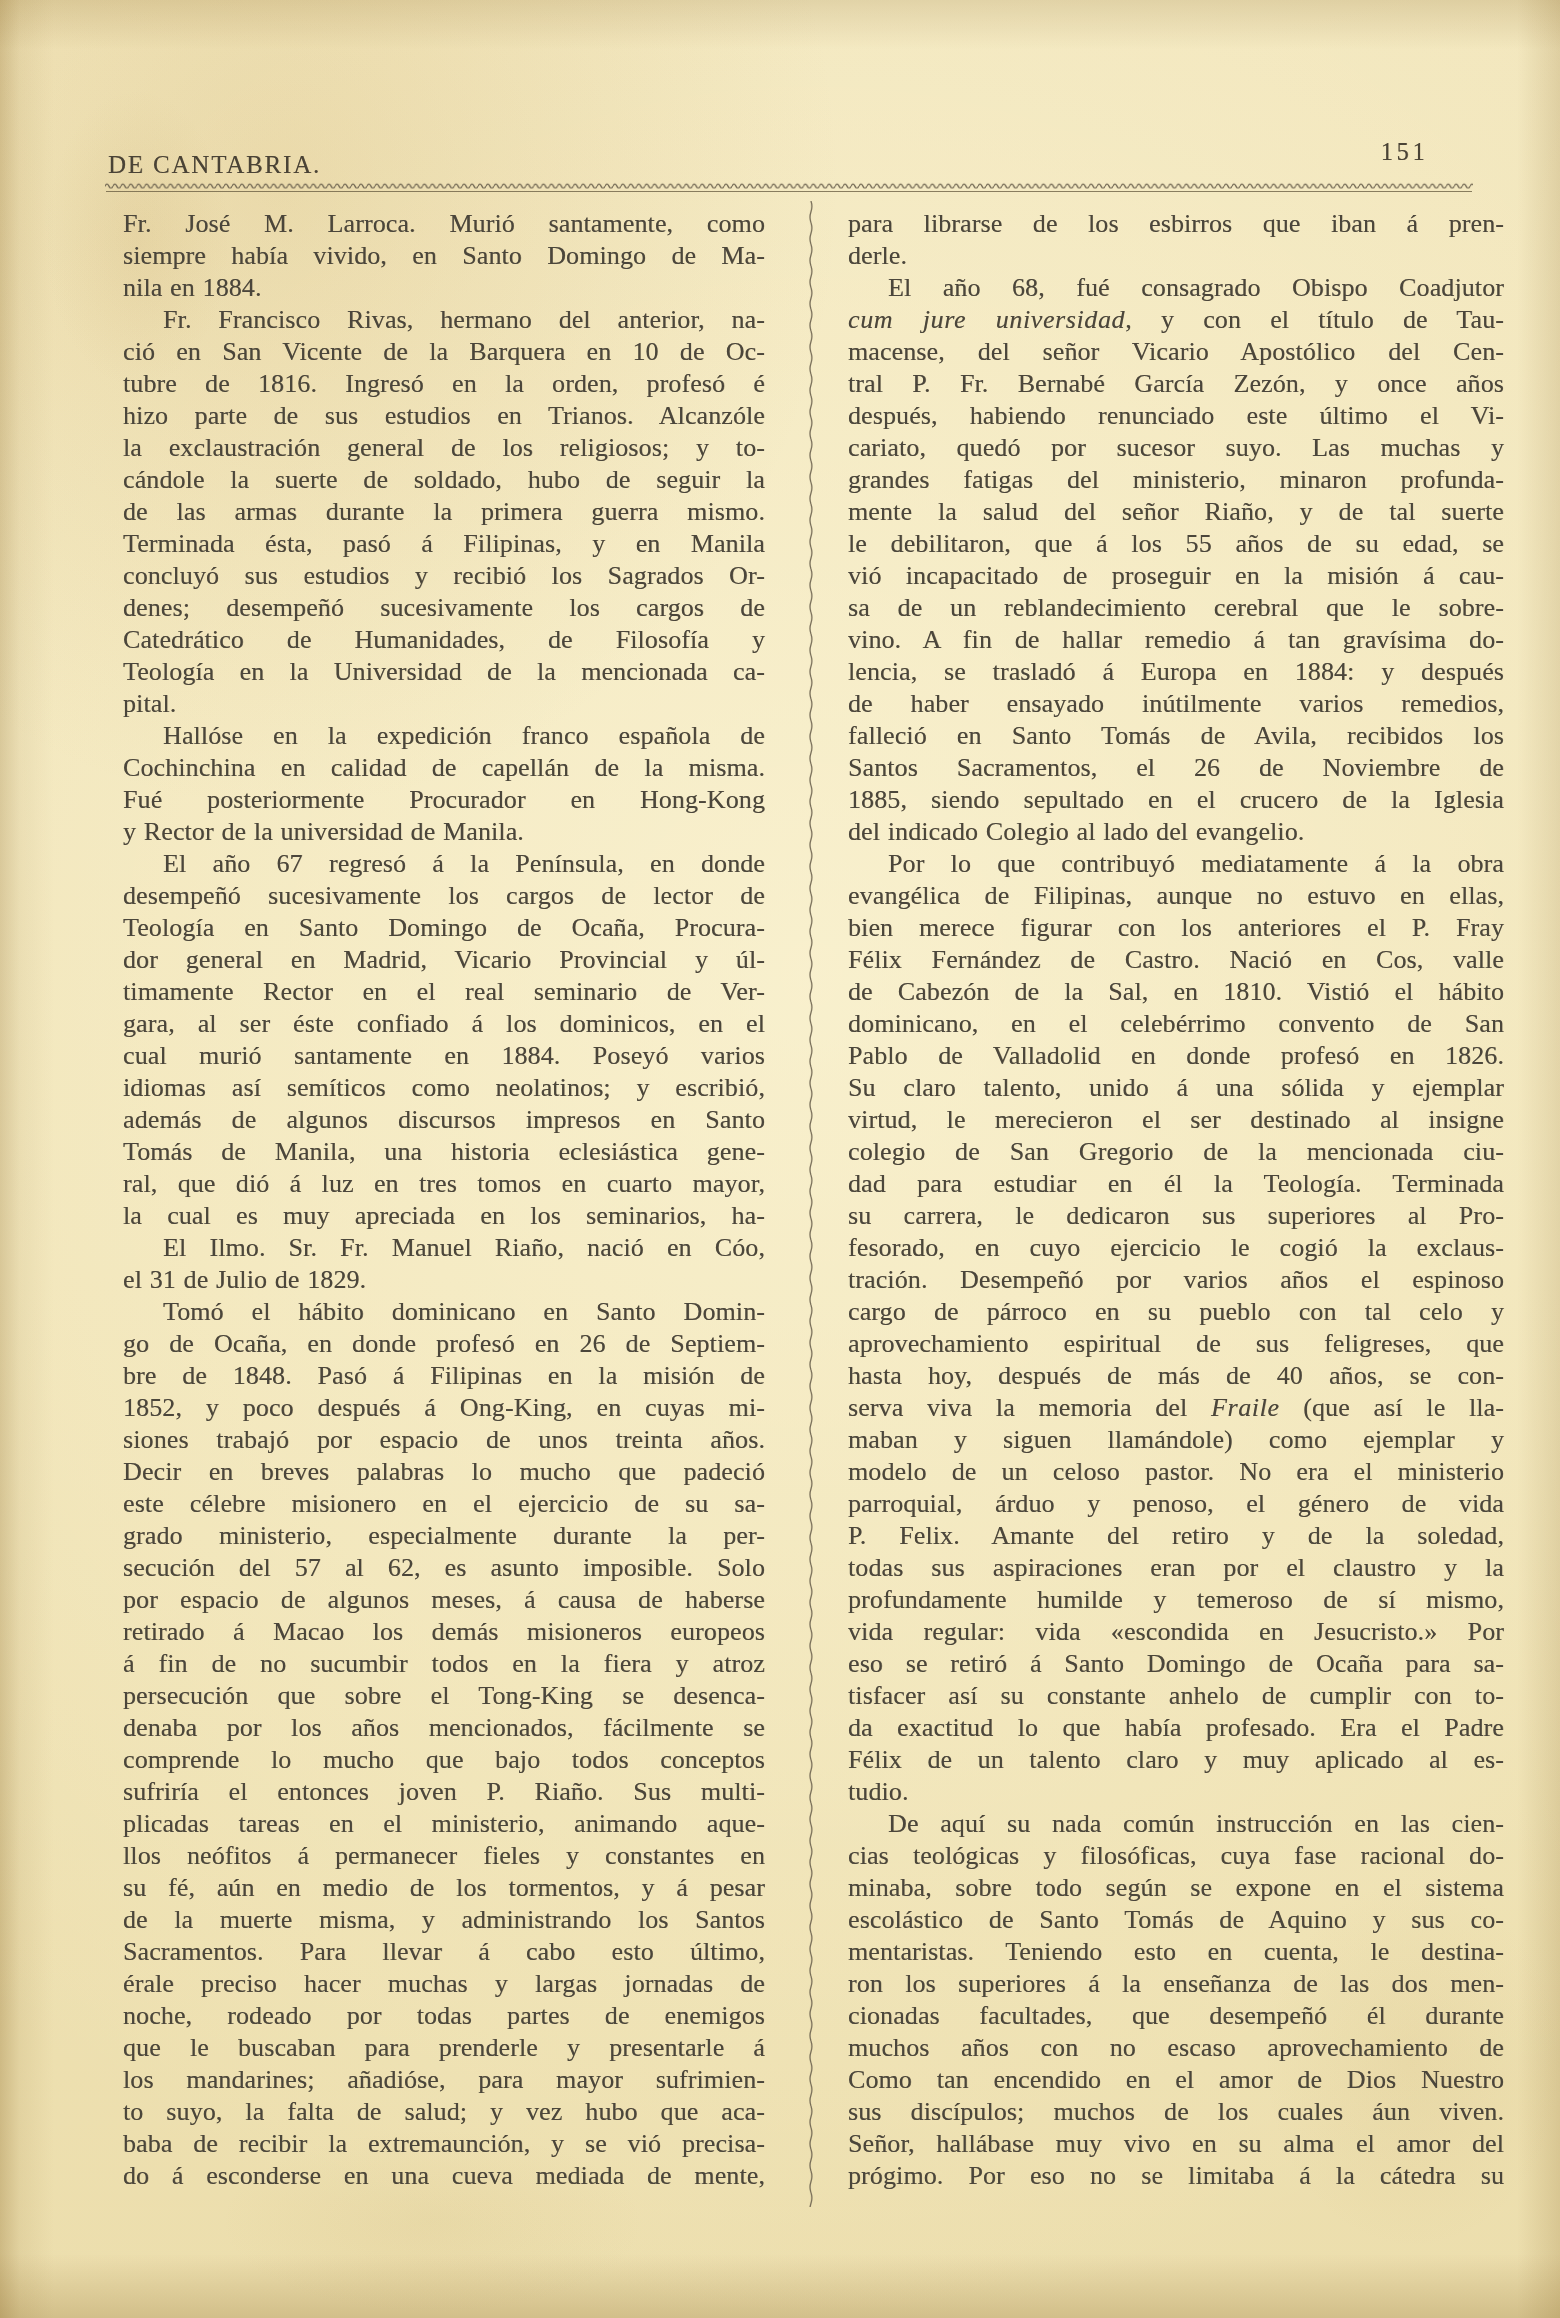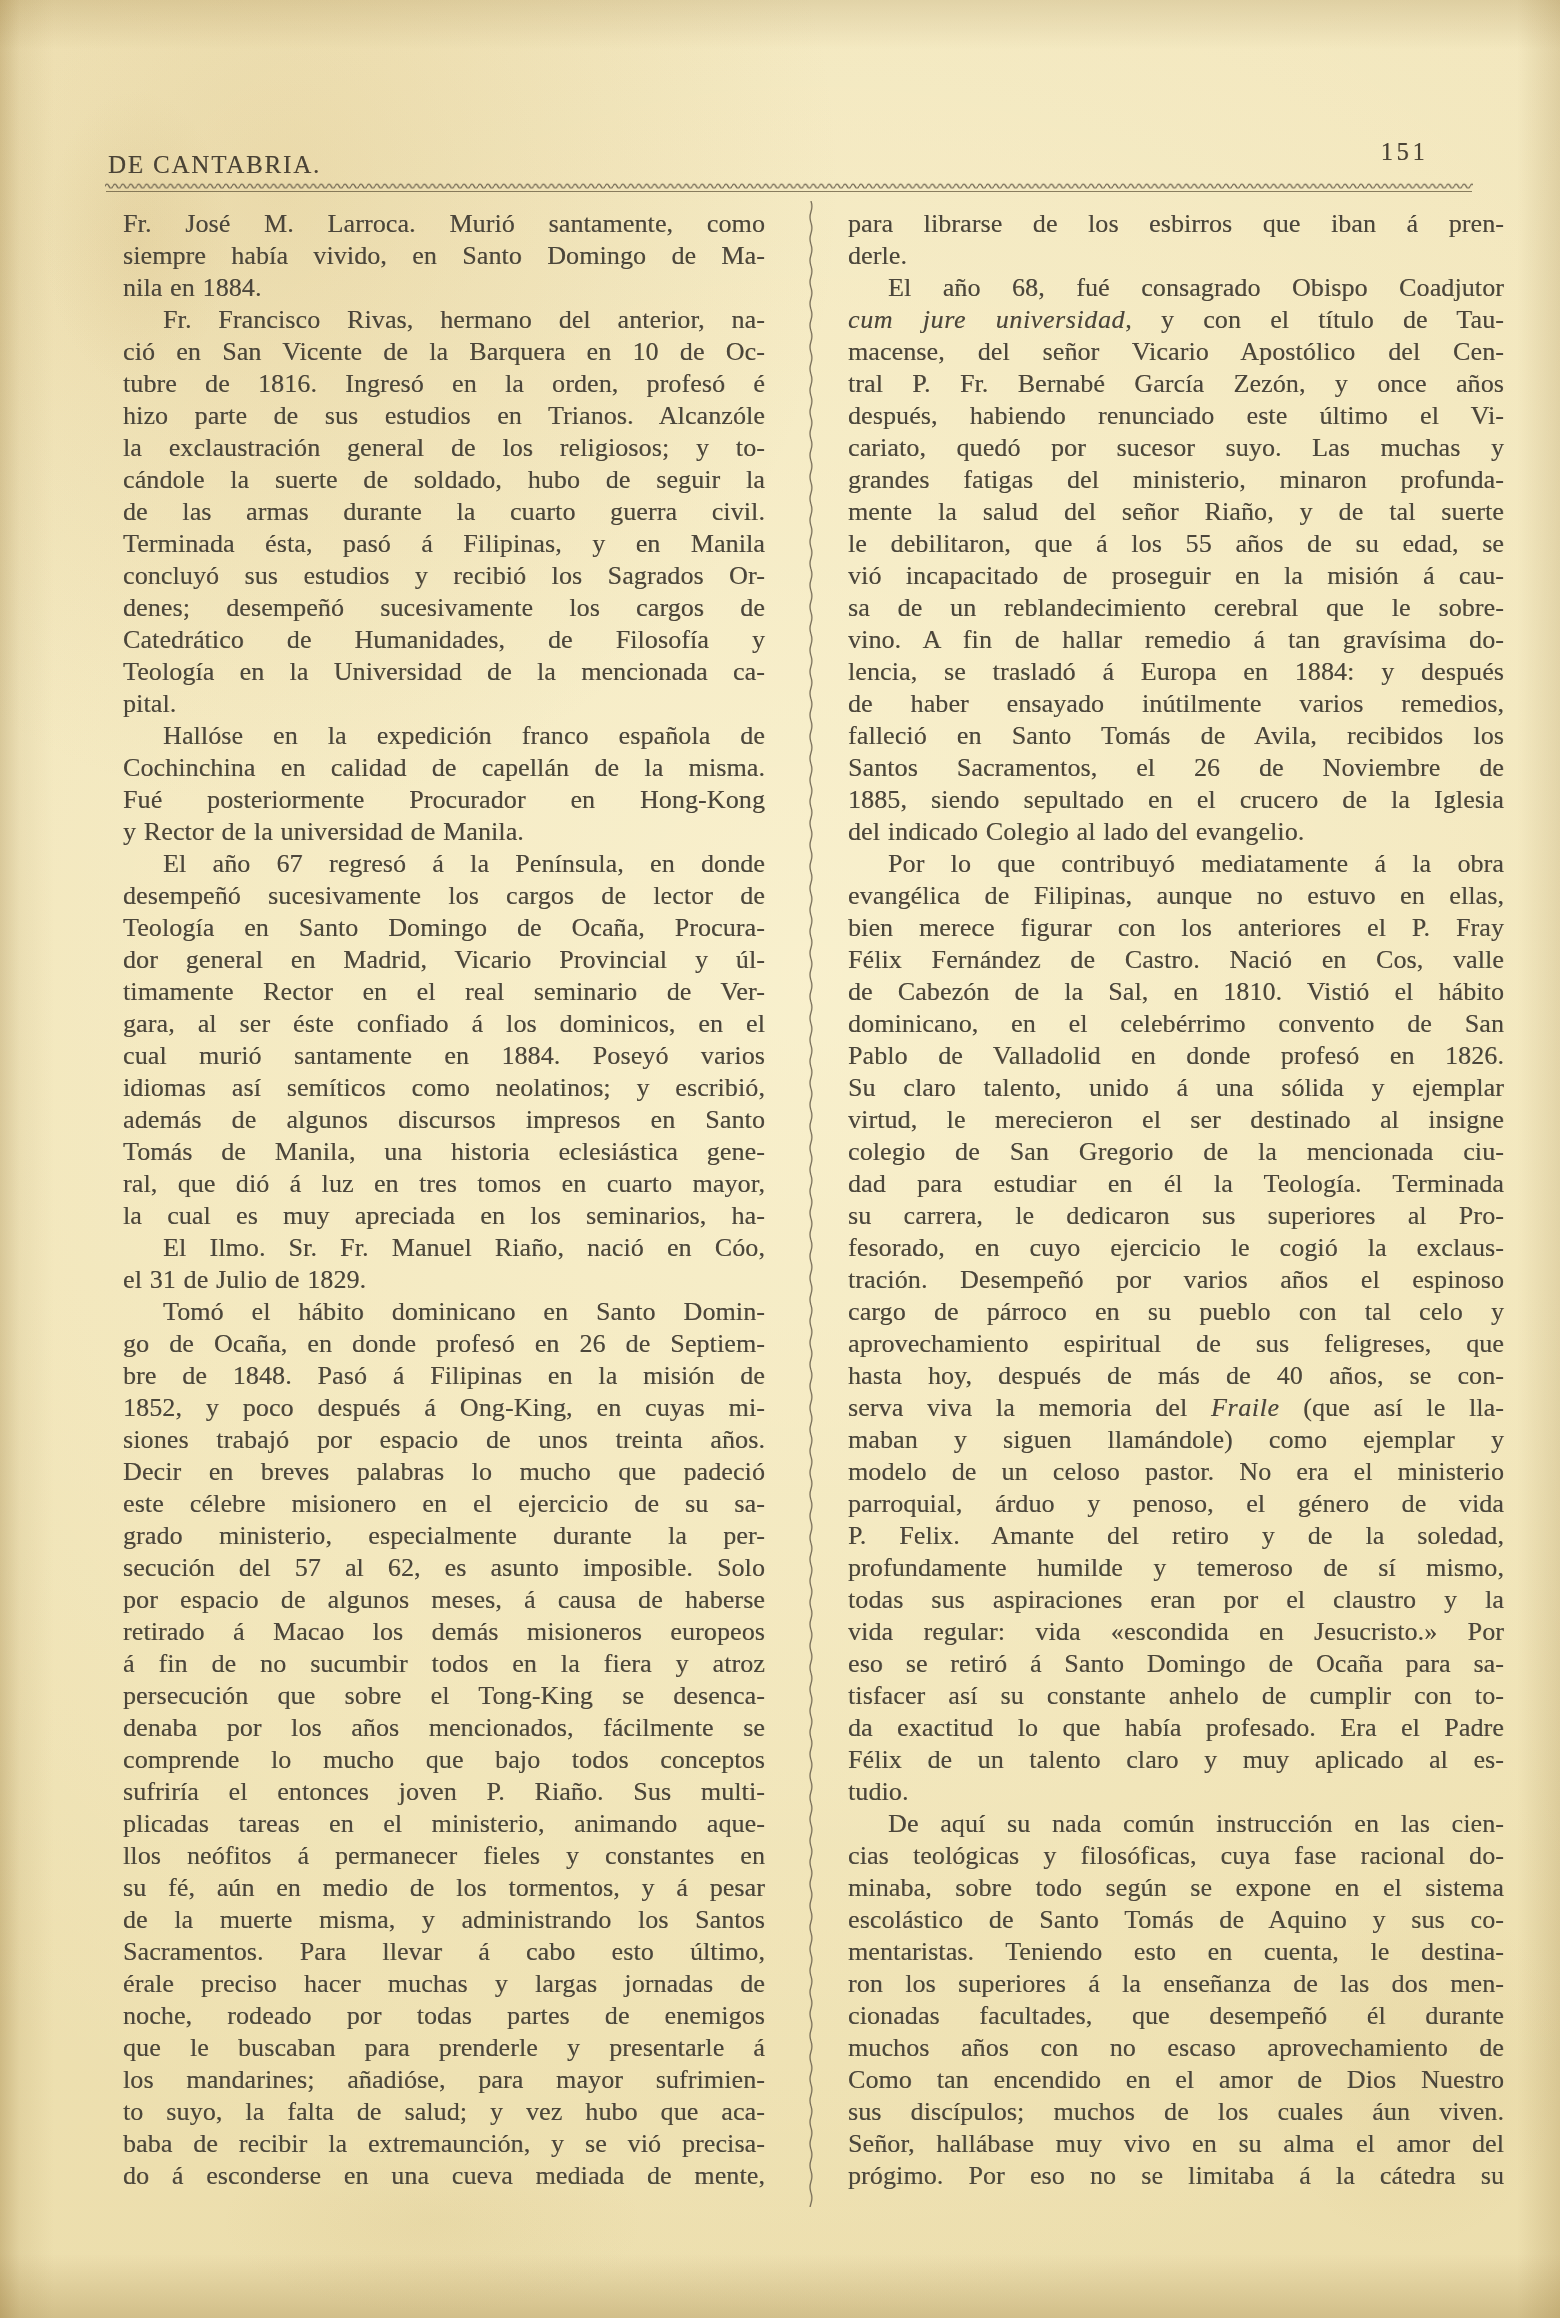--- a/index.html
+++ b/index.html
@@ -84,21 +84,21 @@
     <section class="col col-left">
         <div class="line">Fr. José M. Larroca. Murió santamente, como</div>
         <div class="line">siempre había vivido, en Santo Domingo de Ma-</div>
         <div class="line end">nila en 1884.</div>
         <div class="line indent">Fr. Francisco Rivas, hermano del anterior, na-</div>
         <div class="line">ció en San Vicente de la Barquera en 10 de Oc-</div>
         <div class="line">tubre de 1816. Ingresó en la orden, profesó é</div>
         <div class="line">hizo parte de sus estudios en Trianos. Alcanzóle</div>
         <div class="line">la exclaustración general de los religiosos; y to-</div>
         <div class="line">cándole la suerte de soldado, hubo de seguir la</div>
-        <div class="line">de las armas durante la cuarto guerra civil.</div>
+        <div class="line">de las armas durante la primera guerra mismo.</div>
         <div class="line">Terminada ésta, pasó á Filipinas, y en Manila</div>
         <div class="line">concluyó sus estudios y recibió los Sagrados Or-</div>
         <div class="line">denes; desempeñó sucesivamente los cargos de</div>
         <div class="line">Catedrático de Humanidades, de Filosofía y</div>
         <div class="line">Teología en la Universidad de la mencionada ca-</div>
         <div class="line end">pital.</div>
         <div class="line indent">Hallóse en la expedición franco española de</div>
         <div class="line">Cochinchina en calidad de capellán de la misma.</div>
         <div class="line">Fué posteriormente Procurador en Hong-Kong</div>
         <div class="line end">y Rector de la universidad de Manila.</div>
@@ -191,22 +191,22 @@
         <div class="line">fesorado, en cuyo ejercicio le cogió la exclaus-</div>
         <div class="line">tración. Desempeñó por varios años el espinoso</div>
         <div class="line">cargo de párroco en su pueblo con tal celo y</div>
         <div class="line">aprovechamiento espiritual de sus feligreses, que</div>
         <div class="line">hasta hoy, después de más de 40 años, se con-</div>
         <div class="line">serva viva la memoria del <i>Fraile</i> (que así le lla-</div>
         <div class="line">maban y siguen llamándole) como ejemplar y</div>
         <div class="line">modelo de un celoso pastor. No era el ministerio</div>
         <div class="line">parroquial, árduo y penoso, el género de vida</div>
         <div class="line">P. Felix. Amante del retiro y de la soledad,</div>
+        <div class="line">todas sus aspiraciones eran por el claustro y la</div>
         <div class="line">profundamente humilde y temeroso de sí mismo,</div>
-        <div class="line">todas sus aspiraciones eran por el claustro y la</div>
         <div class="line">vida regular: vida «escondida en Jesucristo.» Por</div>
         <div class="line">eso se retiró á Santo Domingo de Ocaña para sa-</div>
         <div class="line">tisfacer así su constante anhelo de cumplir con to-</div>
         <div class="line">da exactitud lo que había profesado. Era el Padre</div>
         <div class="line">Félix de un talento claro y muy aplicado al es-</div>
         <div class="line end">tudio.</div>
         <div class="line indent">De aquí su nada común instrucción en las cien-</div>
         <div class="line">cias teológicas y filosóficas, cuya fase racional do-</div>
         <div class="line">minaba, sobre todo según se expone en el sistema</div>
         <div class="line">escolástico de Santo Tomás de Aquino y sus co-</div>

